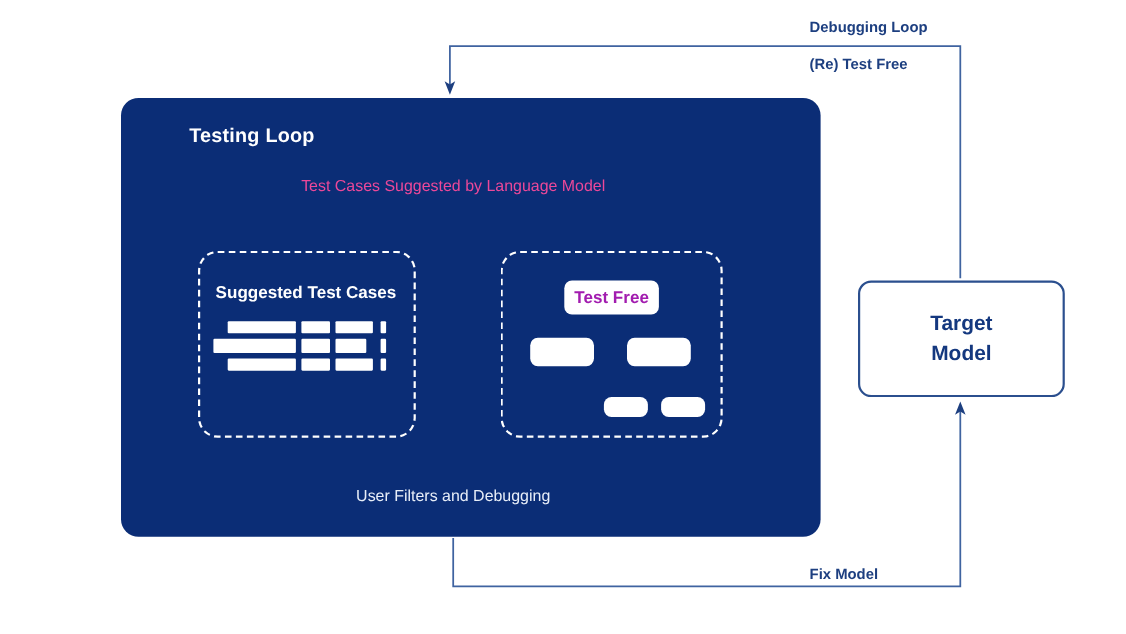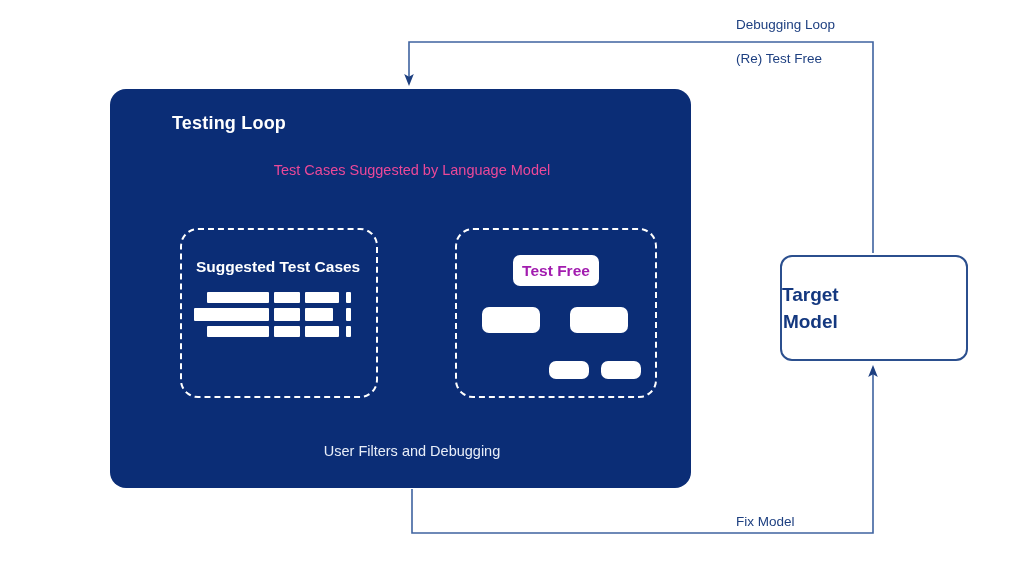--- a/index.html
+++ b/index.html
@@ -25,25 +25,24 @@
     width: 1024px;
     height: 576px;
     pointer-events: none;
   }
 
   
   .testing-panel {
     position: absolute;
     left: 110px;
     top: 89px;
-    width: 539px;
+    width: 636px;
     height: 399px;
     background: #0b2d76;
     border-radius: 16px;
-    padding-left: 42px;
   }
   .panel-title {
     position: absolute;
     left: 62px;
     top: 24px;
     font-size: 18px;
     font-weight: bold;
     color: #ffffff;
     letter-spacing: 0.2px;
     white-space: nowrap;
@@ -120,36 +119,36 @@
     left: 780px;
     top: 255px;
     width: 188px;
     height: 106px;
     background: #ffffff;
     border: 2px solid #2b4f8e;
     border-radius: 12px;
     box-sizing: border-box;
     display: flex;
     align-items: center;
-    justify-content: flex-start;
+    justify-content: center;
   }
   .target-label {
     font-size: 19px;
     font-weight: bold;
     color: #14387f;
     text-align: center;
     line-height: 27px;
     white-space: pre-line;
   }
 
   
   .edge-caption {
     position: absolute;
     font-size: 13.5px;
-    font-weight: normal;
+    font-weight: bold;
     color: #1d3f80;
     white-space: nowrap;
   }
   #cap-debugging { left: 736px; top: 17px; }
   #cap-retest    { left: 736px; top: 51px; }
   #cap-fixtests  { left: 736px; top: 514px; }
 </style>
 </head>
 <body>
 

